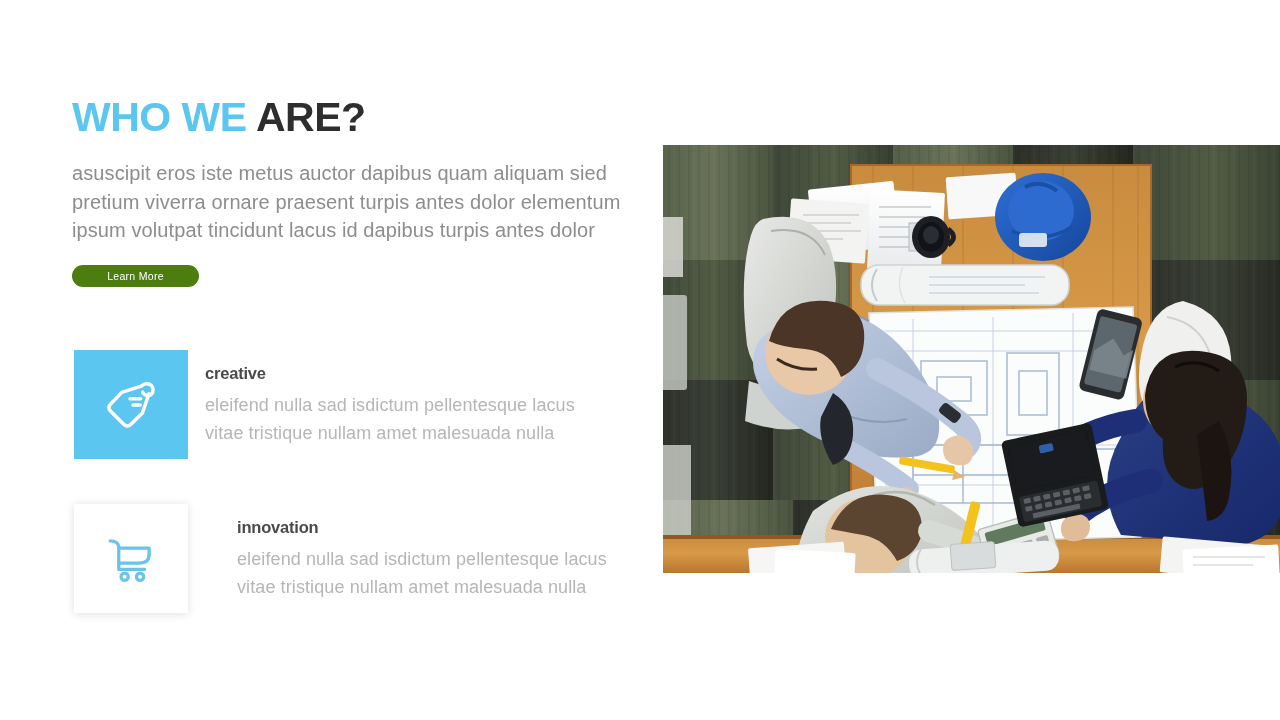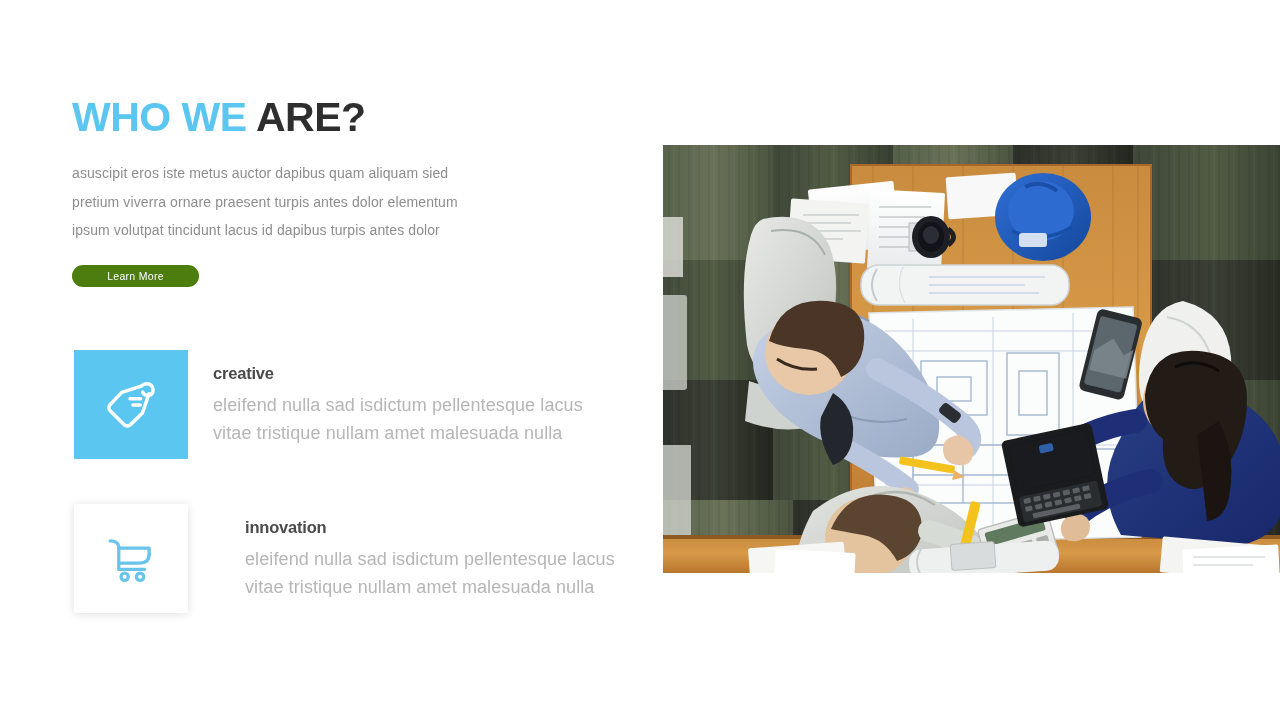--- a/index.html
+++ b/index.html
@@ -26,21 +26,21 @@
     letter-spacing:-0.5px;
     line-height:1.05;
     white-space:nowrap;
   }
   .title-accent{ color:#5bc6f0; }
   .title-main{ color:#2e2e2e; }
 
   .intro-para{
     margin-top:20px;
     width:525px;
-    font-size:14px;
+    font-size:20px;
     line-height:28.5px;
     color:#8d8d8d;
     letter-spacing:0.1px;
   }
   .intro-para span{ display:block; white-space:nowrap; }
 
   .learn-btn{
     margin-top:20px;
     display:inline-flex;
     align-items:center;
@@ -78,21 +78,21 @@
     align-items:center;
     justify-content:center;
   }
   .icon-box-blue{ background:#5bc6f0; }
   .icon-box-white{
     background:#ffffff;
     box-shadow:0 1px 9px rgba(0,0,0,0.13);
   }
 
   .feature-text{
-    padding-left:25px;
+    padding-left:17px;
     padding-top:14px;
   }
   .feature-title{
     font-size:16.5px;
     font-weight:bold;
     color:#4a4a4a;
     letter-spacing:-0.2px;
   }
   .feature-desc{
     margin-top:8px;

